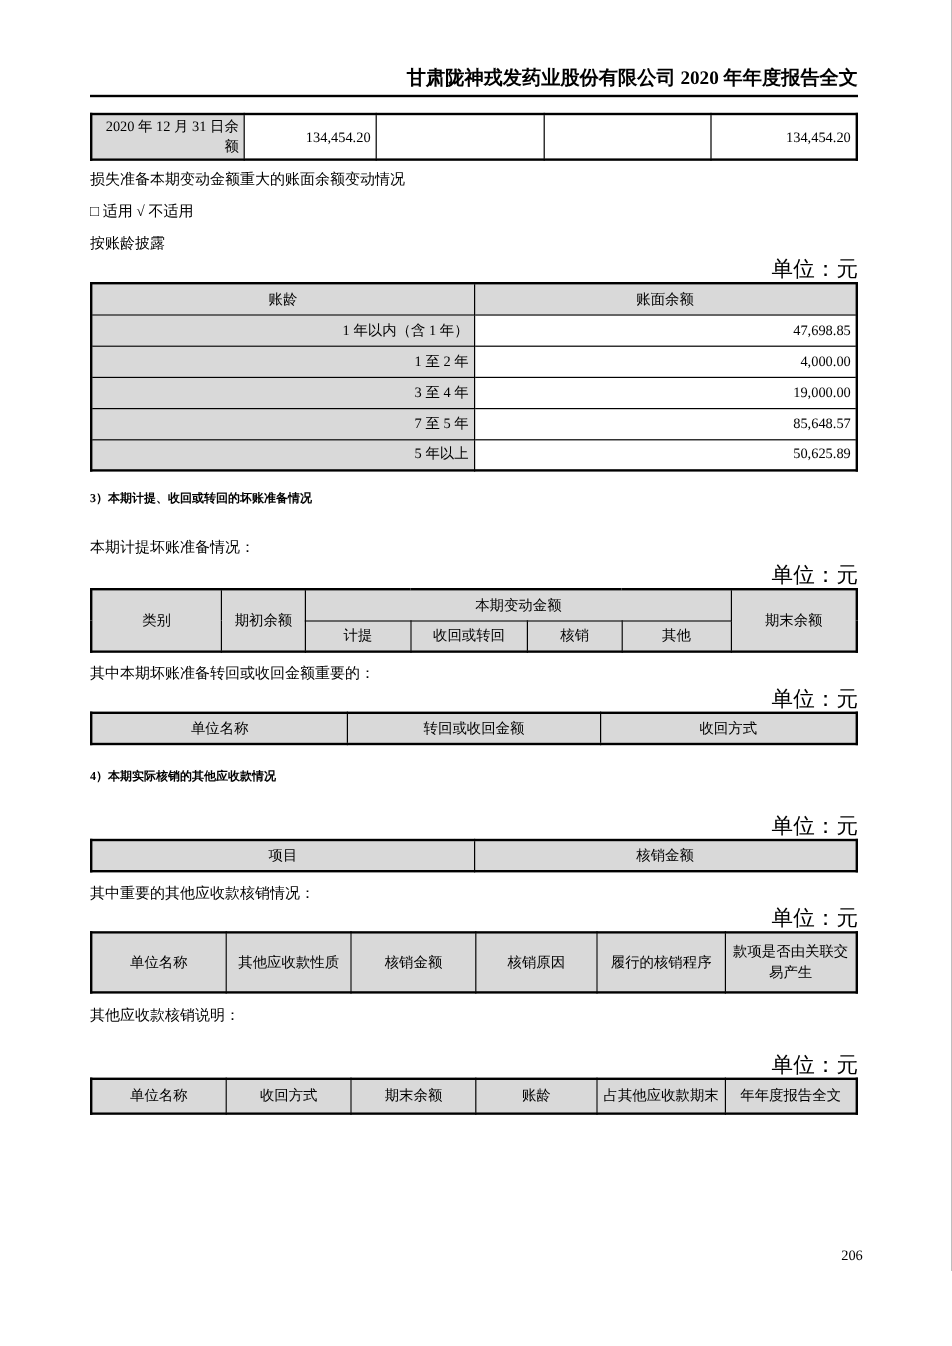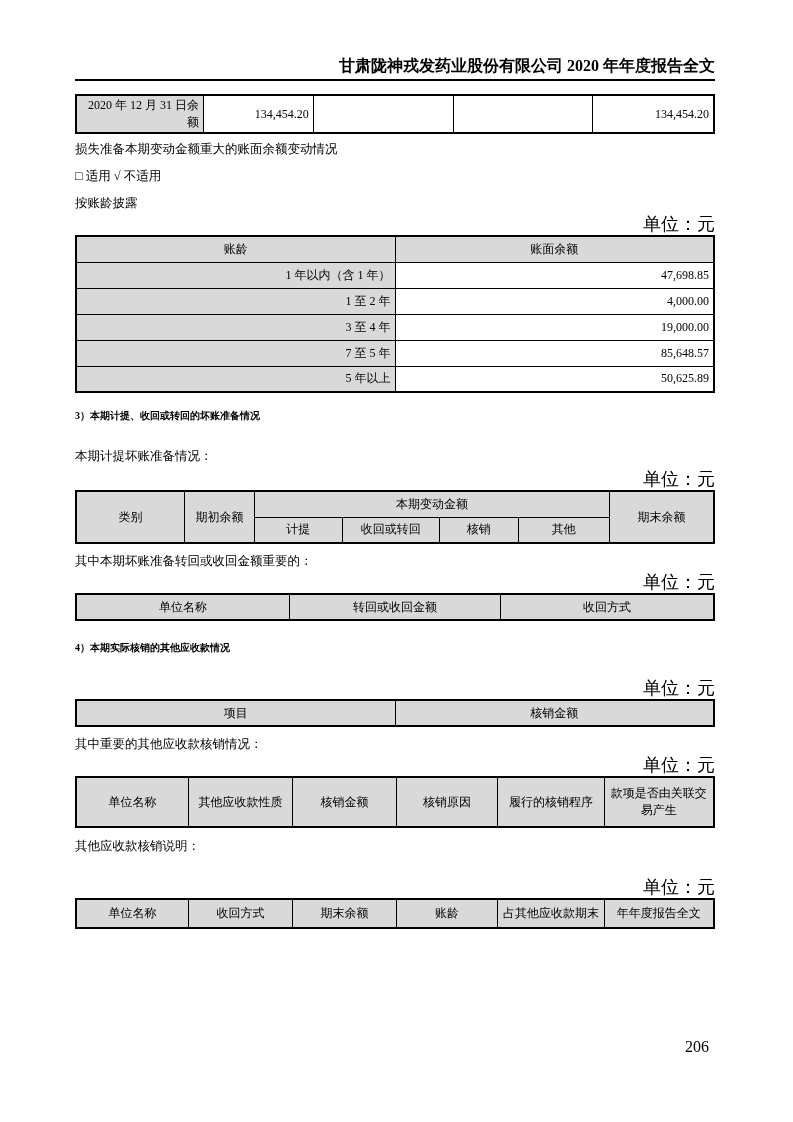--- a/index.html
+++ b/index.html
@@ -47,21 +47,21 @@
 
   .t-cont { margin-top: 13px; }
   .t-cont td { height: 26px; }
   .t-aging { margin-top: 1px; }
   .t-aging td { height: 26px; }
   .t-prov td { height: 26px; }
   .t-one td { height: 26px; }
   .t-detail td { height: 50px; }
   .t-top5 td { height: 29px; }
 
-  .page-num { position: absolute; top: 1038px; right: 84px; font-size: 16px; }
+  .page-num { position: absolute; top: 1038px; right: 74px; font-size: 12px; }
 </style>
 </head>
 <body>
 
 <div class="page">
   <div class="content">
 
     <div class="doc-header">甘肃陇神戎发药业股份有限公司 2020 年年度报告全文</div>
 
     <table class="tbl t-cont">

